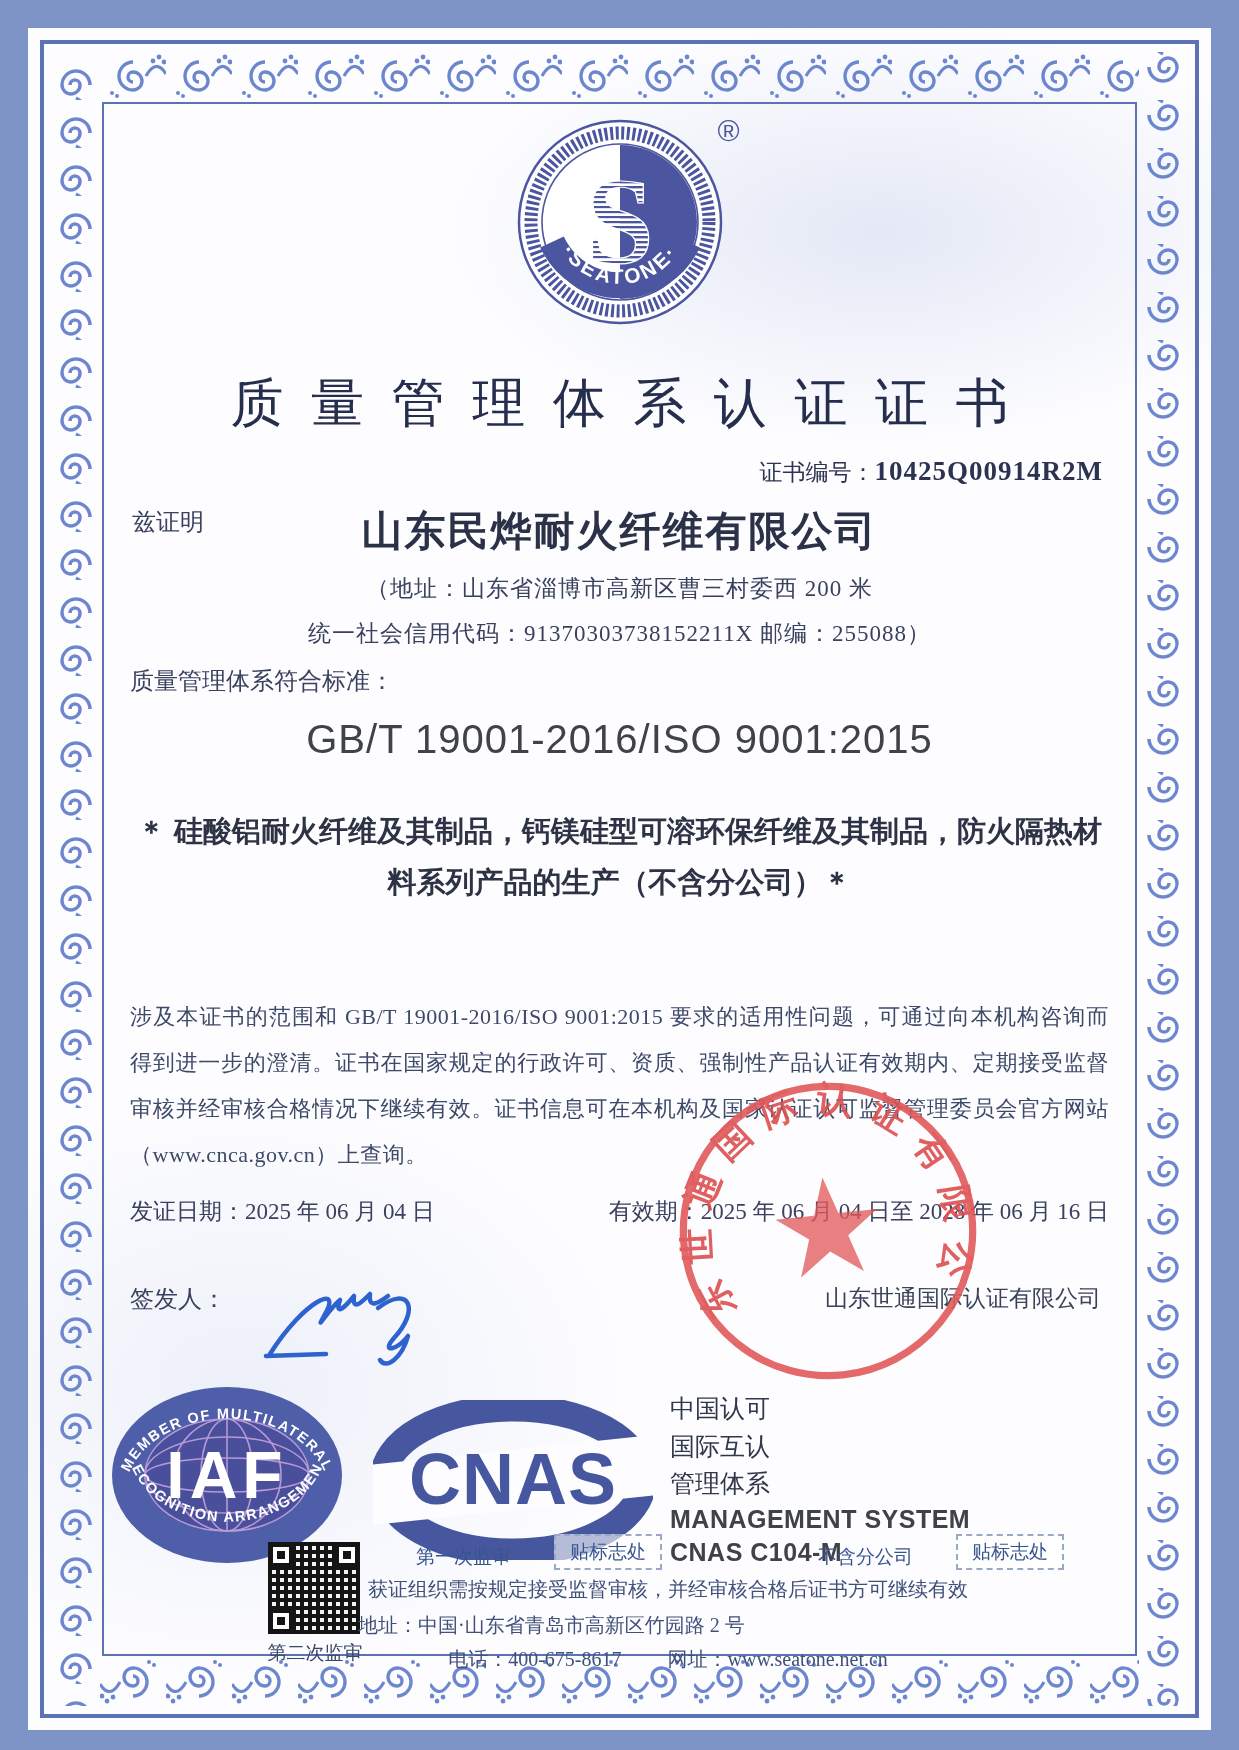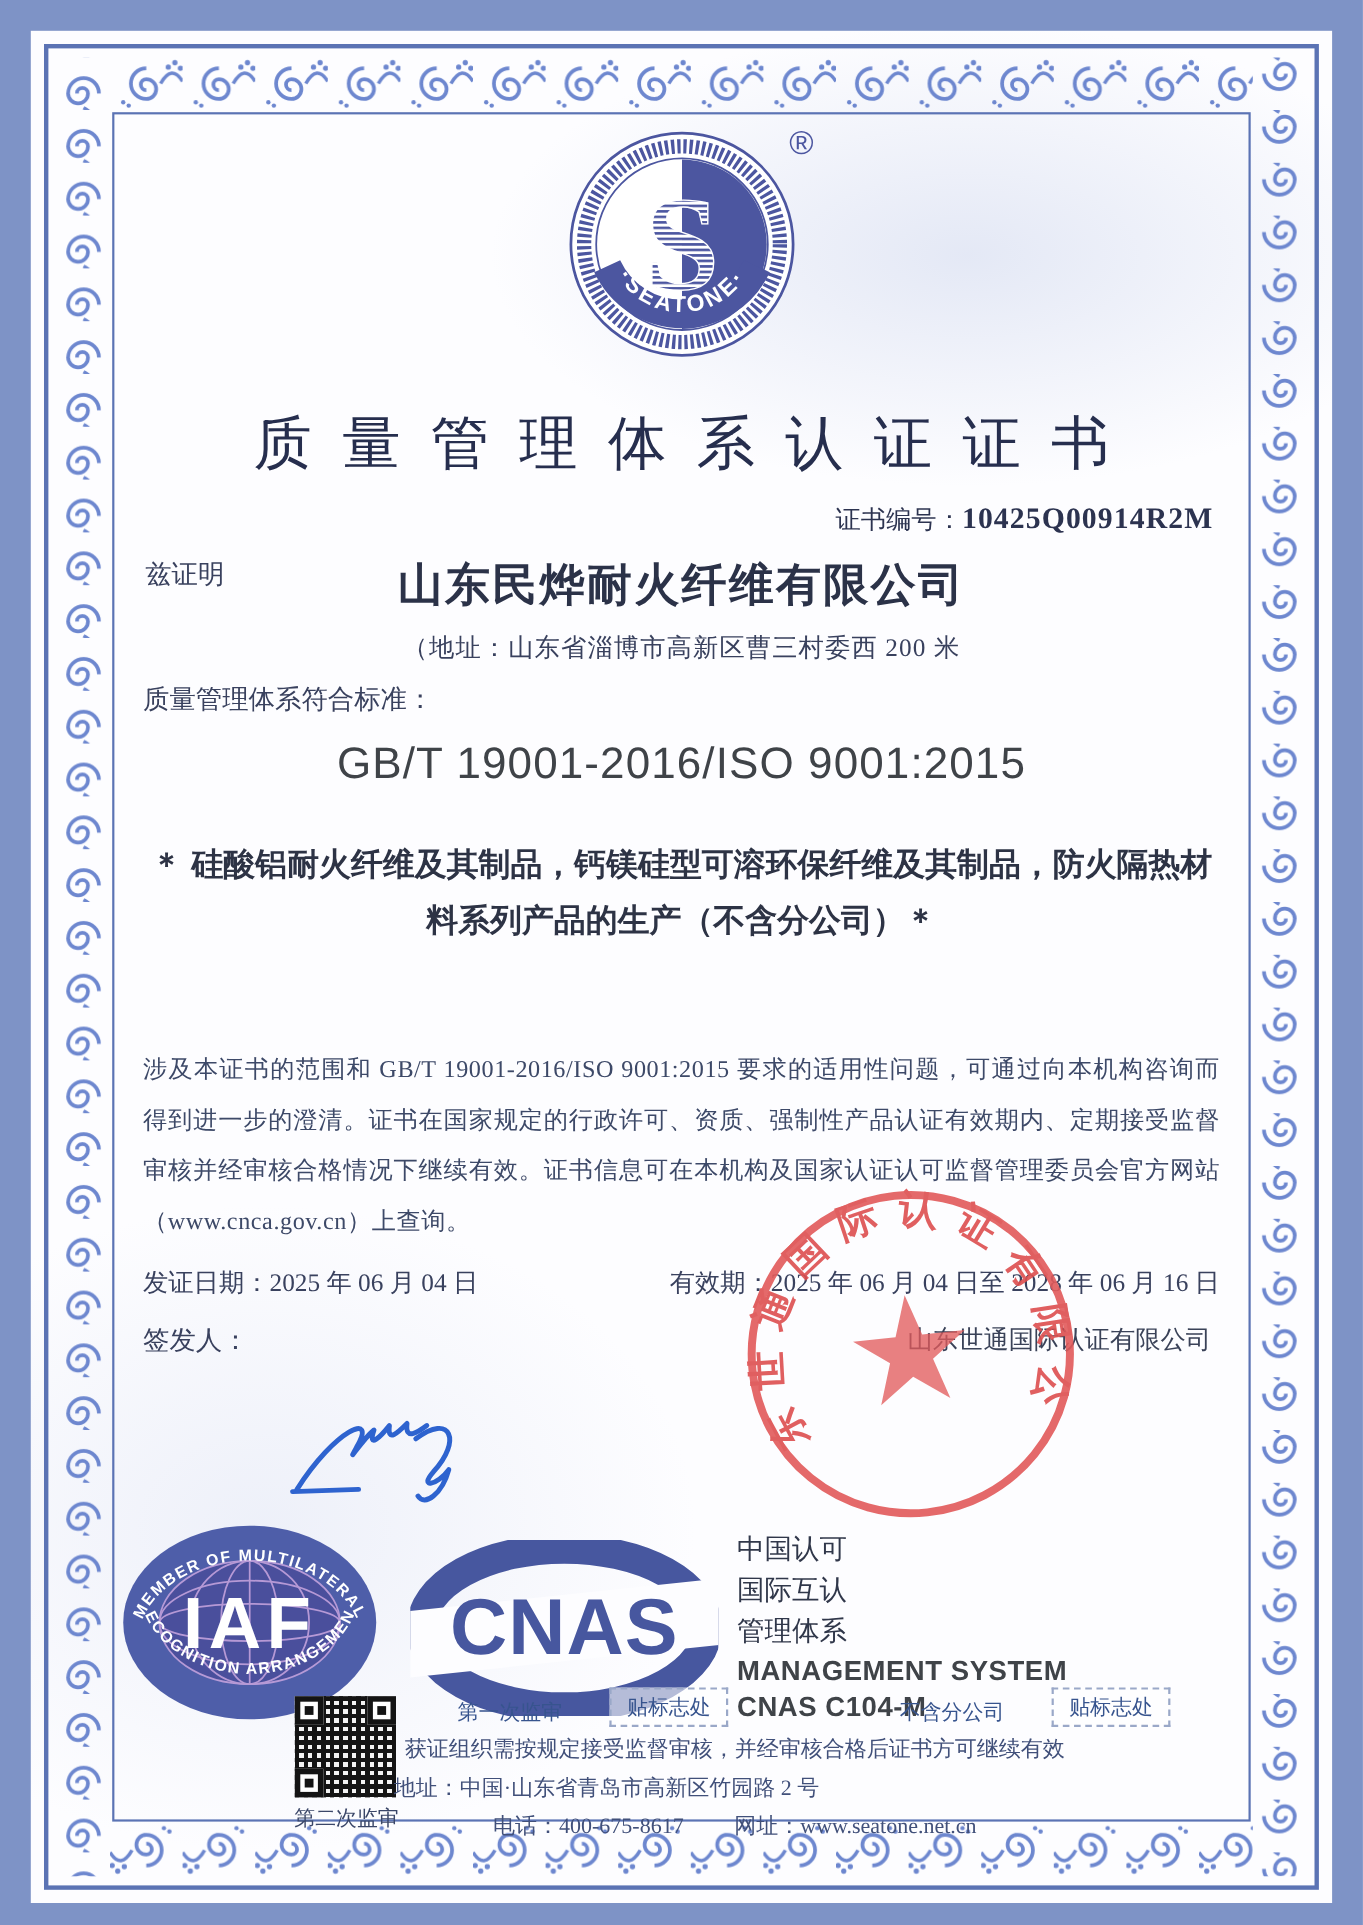--- a/index.html
+++ b/index.html
@@ -44,21 +44,21 @@
   .company{text-align:center;font-size:41px;font-weight:bold;color:#2b3248;letter-spacing:2px;}
   .addr,.credit{text-align:center;font-size:23px;color:#39415e;margin-top:14px;letter-spacing:1px;}
   .std-label,.scope-label{font-size:24px;color:#39415e;margin-top:16px;}
   .std-value{margin-top:20px;text-align:center;font-size:40px;color:#3f4348;letter-spacing:1px;}
   .scope{
     margin-top:44px;text-align:center;font-size:29px;font-weight:bold;color:#2d3345;
     line-height:1.75;font-family:"Liberation Sans","DejaVu Sans",sans-serif;
   }
   .legal{margin-top:86px;font-size:22px;line-height:2.1;text-align:justify;color:#3d4968;letter-spacing:.5px;}
   .dates{display:flex;justify-content:space-between;margin-top:18px;font-size:23px;color:#39415e;}
-  .signer-row{display:flex;justify-content:space-between;margin-top:20px;font-size:24px;color:#39415e;}
+  .signer-row{display:flex;justify-content:space-between;margin-top:56px;font-size:24px;color:#39415e;}
   .signer-row .issuer{font-size:23px;color:#3a4258;margin-right:8px;}
 
   .signature{position:absolute;left:230px;top:1238px;}
   .stamp{position:absolute;left:645px;top:1048px;transform:rotate(-6deg);opacity:.9;}
 
   .iaf-logo{position:absolute;left:80px;top:1356px;}
   .cnas-logo{position:absolute;left:345px;top:1372px;}
   .cnas-text{position:absolute;left:642px;top:1362px;width:360px;}
   .cnas-text .cn{font-size:25px;color:#30374a;line-height:1.5;font-family:Liberation Serif, serif;}
   .cnas-text .en{font-size:25px;font-weight:bold;color:#3f4348;line-height:1.35;font-family:"Liberation Sans",sans-serif;letter-spacing:.5px;}
@@ -184,20 +184,21 @@
 
     <div class="certno">
       <span>证书编号：</span><b>10425Q00914R2M</b>
     </div>
 
     <div class="company-block">
       <span class="hereby">兹证明</span>
       <div class="company">山东民烨耐火纤维有限公司</div>
     </div>
     <div class="addr">（地址：山东省淄博市高新区曹三村委西 200 米</div>
+    <div class="credit">统一社会信用代码：91370303738152211X 邮编：255088）</div>
 
     <div class="std-label">质量管理体系符合标准：</div>
     <div class="std-value sans">GB/T 19001-2016/ISO 9001:2015</div>
 
     <div class="scope">＊ 硅酸铝耐火纤维及其制品，钙镁硅型可溶环保纤维及其制品，防火隔热材料系列产品的生产（不含分公司）＊</div>
 
     <div class="legal">涉及本证书的范围和 GB/T 19001-2016/ISO 9001:2015 要求的适用性问题，可通过向本机构咨询而得到进一步的澄清。证书在国家规定的行政许可、资质、强制性产品认证有效期内、定期接受监督审核并经审核合格情况下继续有效。证书信息可在本机构及国家认证认可监督管理委员会官方网站（www.cnca.gov.cn）上查询。</div>
 
     <div class="dates">
       <div>

